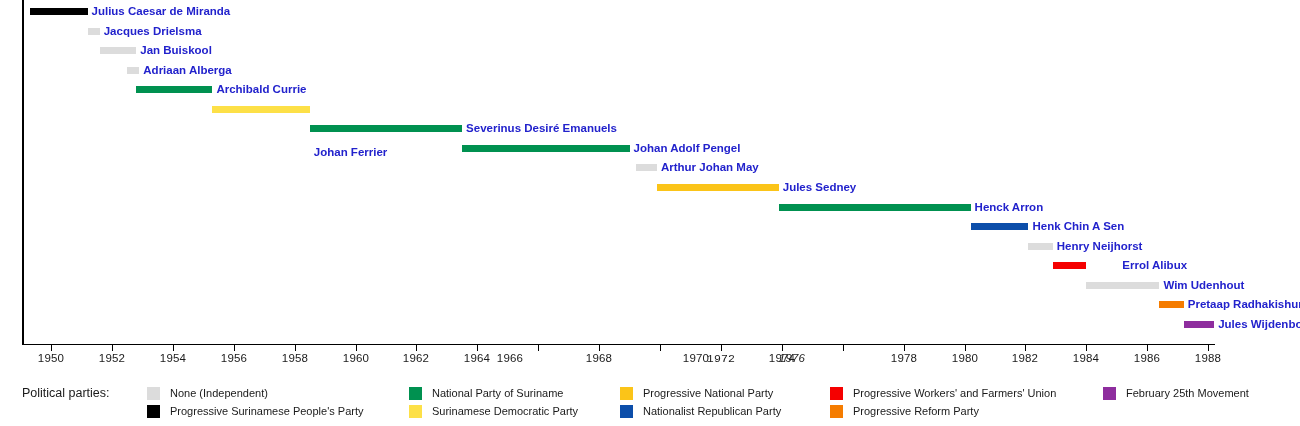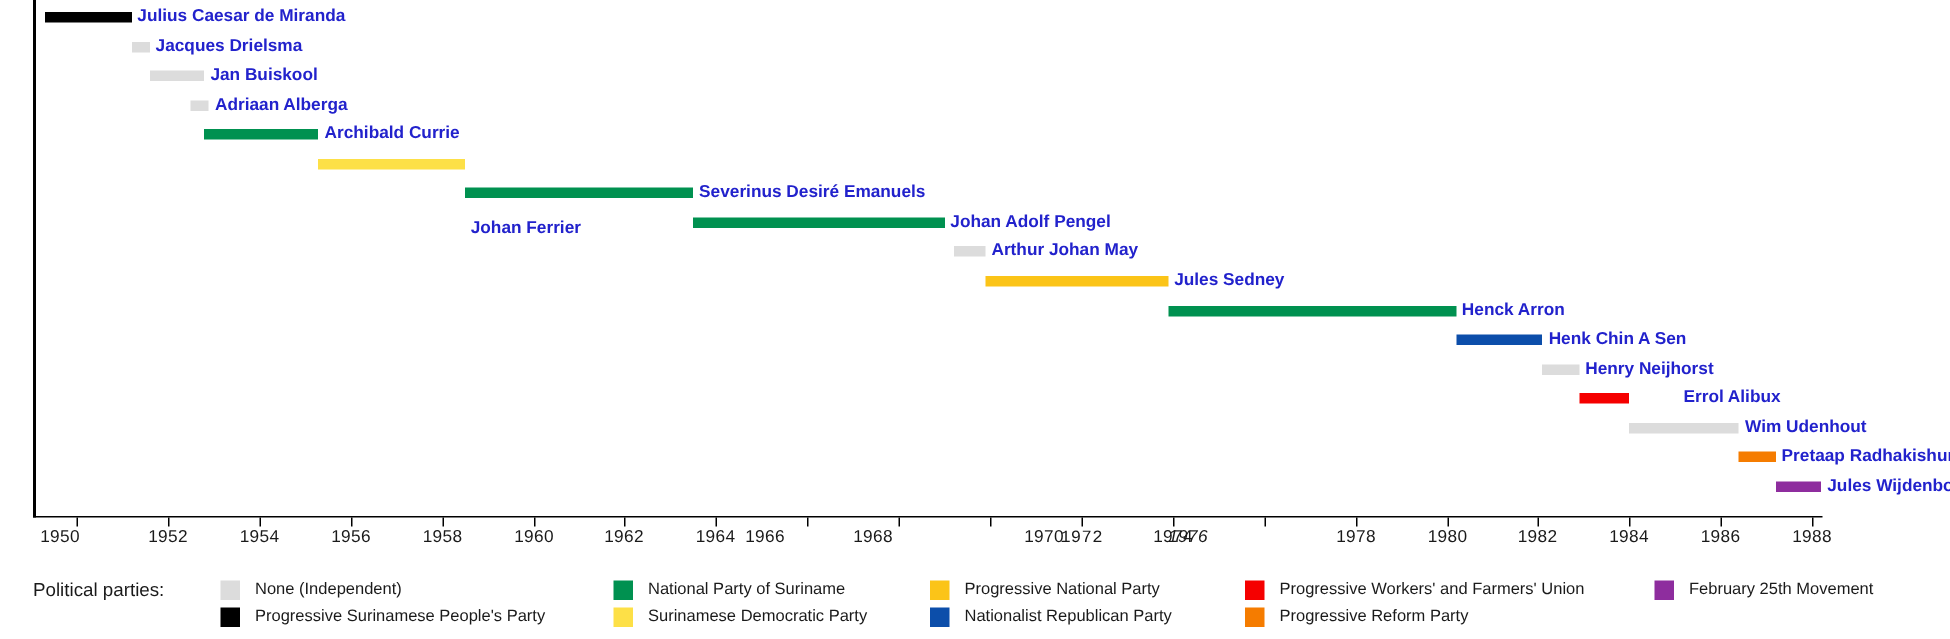--- a/index.html
+++ b/index.html
@@ -111,39 +111,39 @@
   }
 </style>
 </head>
 <body>
 
 <div id="chart-area">
   <div id="y-axis-line"></div>
   <div id="x-axis-line"></div>
   <div id="ticks-container">
       <div class="tick-mark" style="left: 51px;"></div>
-      <div class="tick-label" style="left: 40px; text-align: center;">1950</div>
+      <div class="tick-label" style="left: 51px; text-align: center;">1950</div>
       <div class="tick-mark" style="left: 112px;"></div>
       <div class="tick-label" style="left: 112px;">1952</div>
       <div class="tick-mark" style="left: 173px;"></div>
       <div class="tick-label" style="left: 173px;">1954</div>
       <div class="tick-mark" style="left: 234px;"></div>
       <div class="tick-label" style="left: 234px;">1956</div>
       <div class="tick-mark" style="left: 295px;"></div>
       <div class="tick-label" style="left: 295px;">1958</div>
       <div class="tick-mark" style="left: 356px;"></div>
       <div class="tick-label" style="left: 356px;">1960</div>
       <div class="tick-mark" style="left: 416px;"></div>
       <div class="tick-label" style="left: 416px;">1962</div>
       <div class="tick-mark" style="left: 477px;"></div>
       <div class="tick-label" style="left: 477px;">1964</div>
       <div class="tick-mark" style="left: 538px;"></div>
       <div class="tick-label" style="left: 510px; text-align: center;">1966</div>
       <div class="tick-mark" style="left: 599px;"></div>
-      <div class="tick-label" style="left: 582px;">1968</div>
+      <div class="tick-label" style="left: 599px;">1968</div>
       <div class="tick-mark" style="left: 660px;"></div>
       <div class="tick-label" style="left: 660px; margin-left: 36px;">1970</div>
       <div class="tick-mark" style="left: 721px;"></div>
       <div class="tick-label" style="left: 721px; font-family: Liberation Mono, monospace;">1972</div>
       <div class="tick-mark" style="left: 782px;"></div>
       <div class="tick-label" style="left: 782px;">1974</div>
       <div class="tick-mark" style="left: 843px;"></div>
       <div class="tick-label" style="left: 792px; font-style: italic;">1976</div>
       <div class="tick-mark" style="left: 904px;"></div>
       <div class="tick-label" style="left: 904px;">1978</div>

